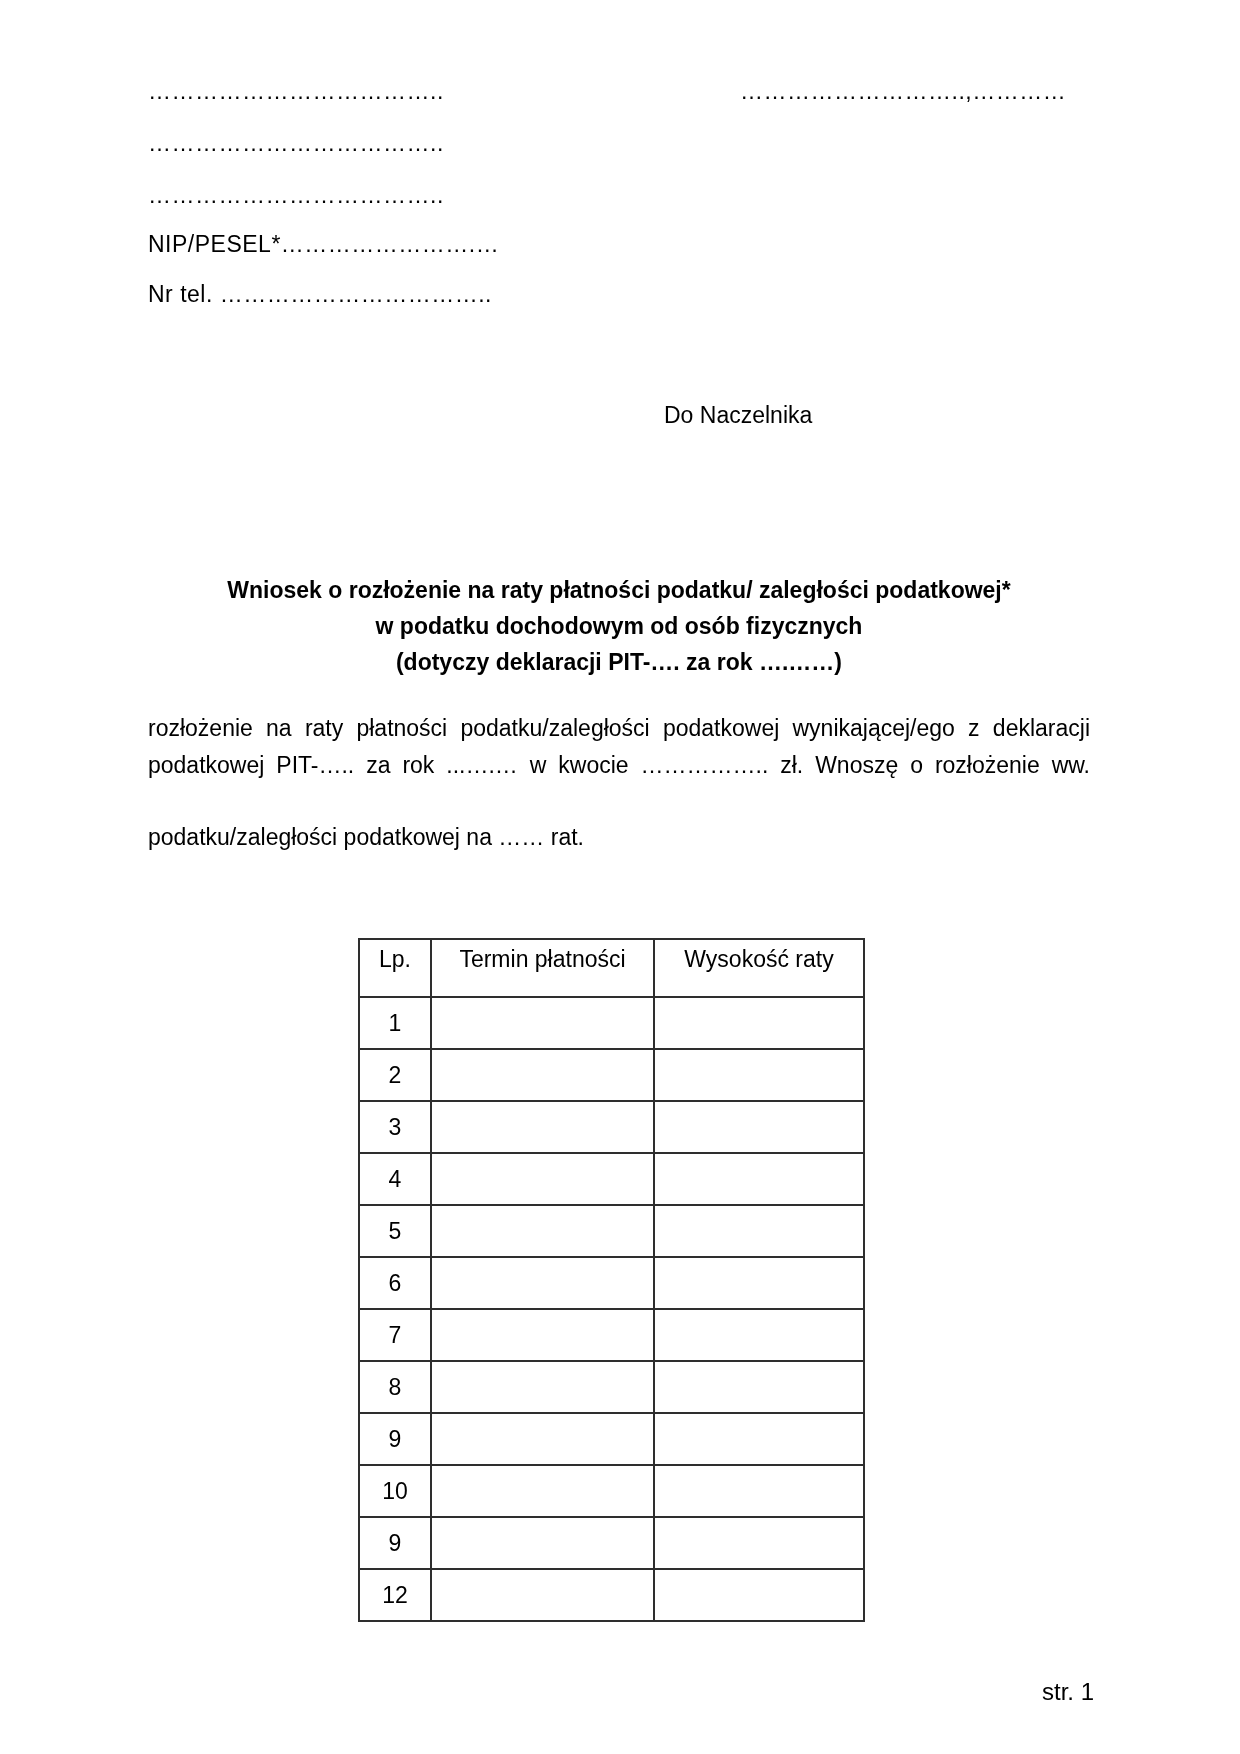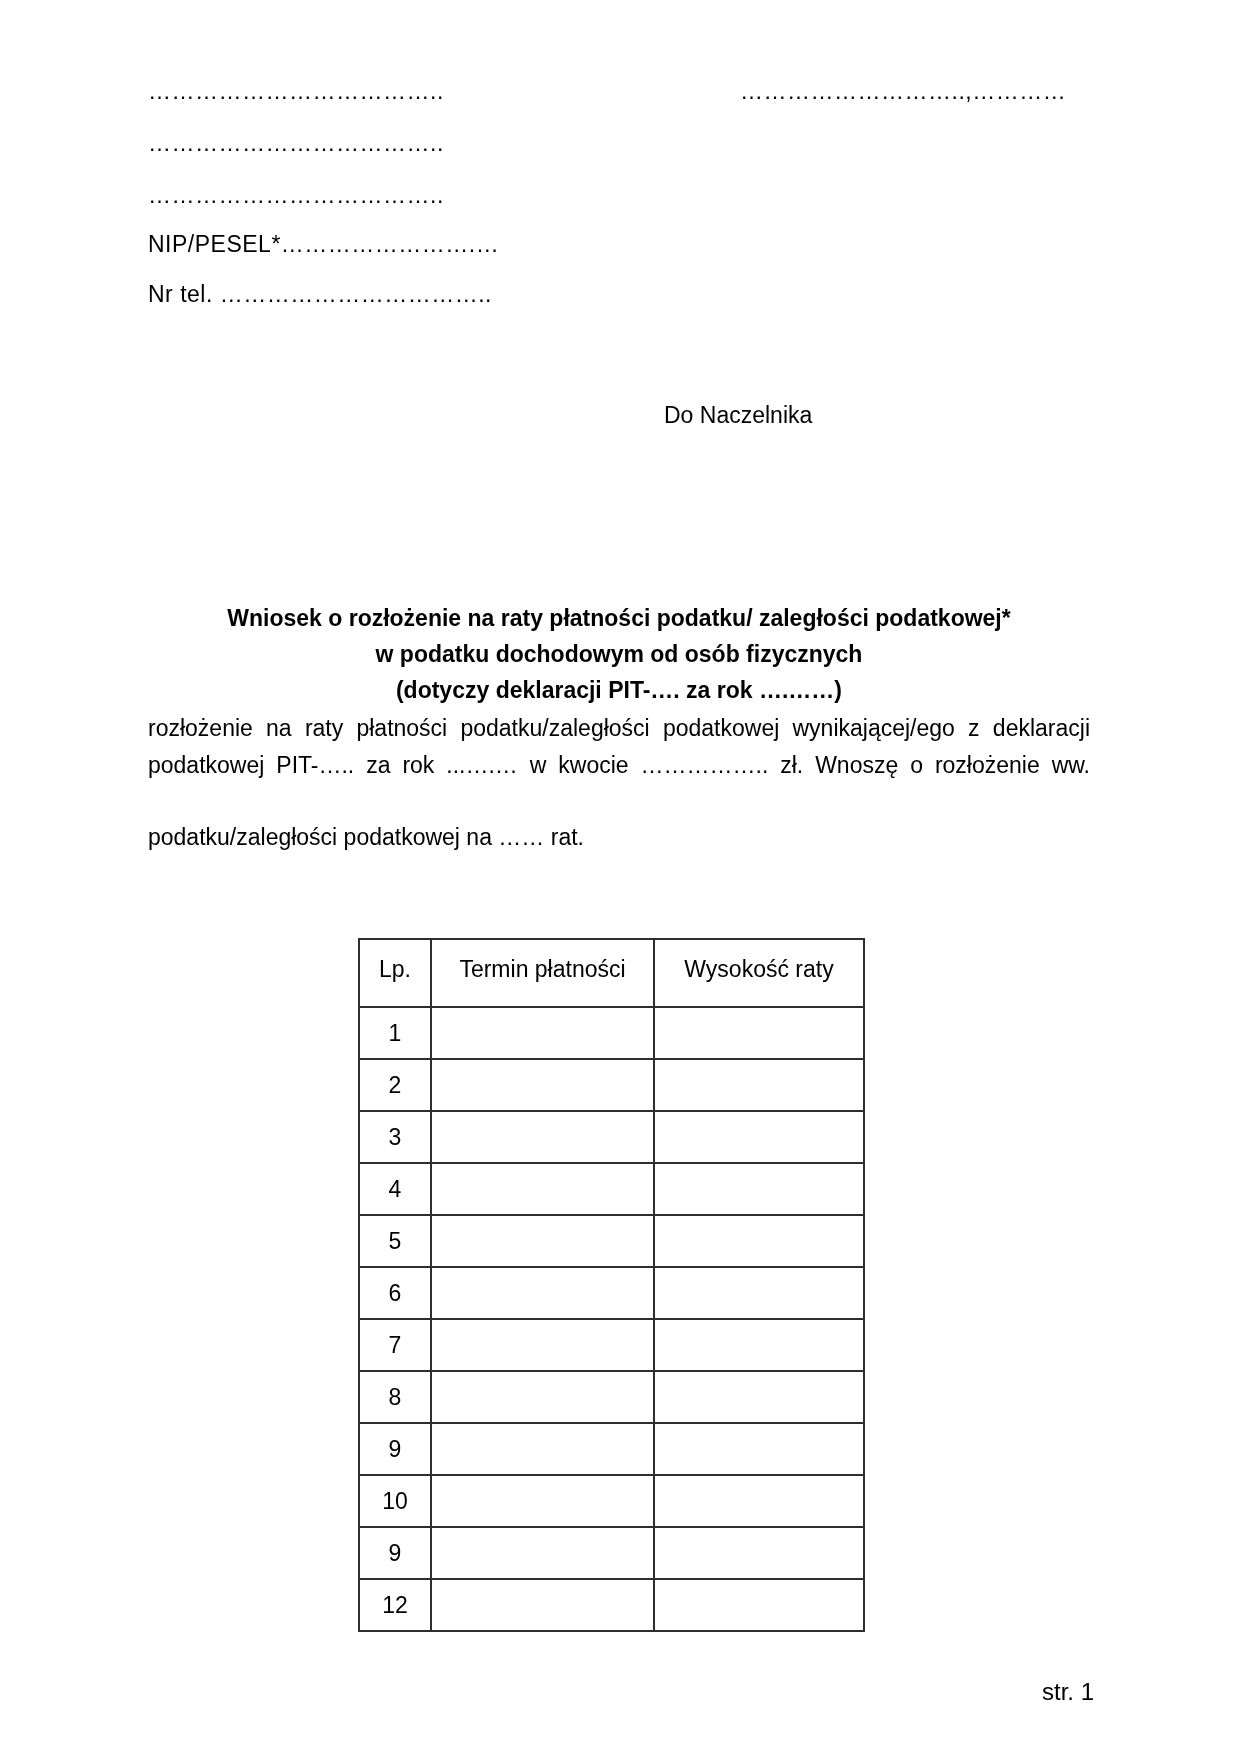--- a/index.html
+++ b/index.html
@@ -25,41 +25,41 @@
   .sl5 { top: 281px; }
 
   
   .place-date { left: 740px; top: 78px; white-space: nowrap; letter-spacing: 0.5px; }
 
   
   .addressee { left: 664px; top: 402px; white-space: nowrap; }
 
   
   .title {
-    left: 148px; top: 600px; width: 942px;
+    left: 148px; top: 572px; width: 942px;
     text-align: center; font-weight: bold; line-height: 36px;
   }
 
   
   .para { left: 148px; width: 942px; line-height: 37px; }
   .p1 { top: 710px; }
   .p2 { top: 857px; }
   .jl { text-align: justify; text-align-last: justify; }
   .ll { text-align: left; margin-top: 35px; }
 
   
   .rates {
     position: absolute; left: 358px; top: 938px;
     border-collapse: collapse; table-layout: fixed; width: 499px;
     font-size: 23px;
   }
   .rates th, .rates td { border: 2px solid #2e2e2e; padding: 0; }
   .rates th {
     height: 50px; font-weight: normal; vertical-align: top;
-    padding-top: 16px; text-align: center; border-radius: 7px;
+    padding-top: 6px; text-align: center; border-radius: 7px;
   }
   .rates td { height: 50px; vertical-align: middle; }
   .rates td.lp { text-align: center; }
   .col-lp { width: 70px; }
   .col-termin { width: 221px; }
   .col-wysokosc { width: 208px; }
 
   
   .pagenum { top: 1678px; right: 146px; font-size: 24px; }
 </style>

